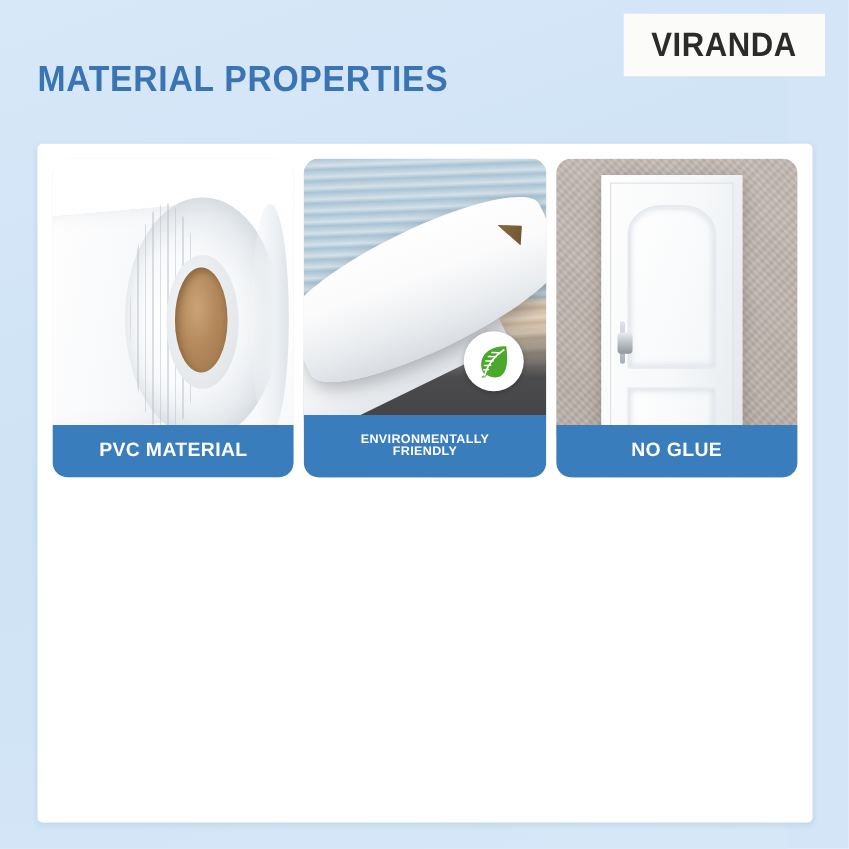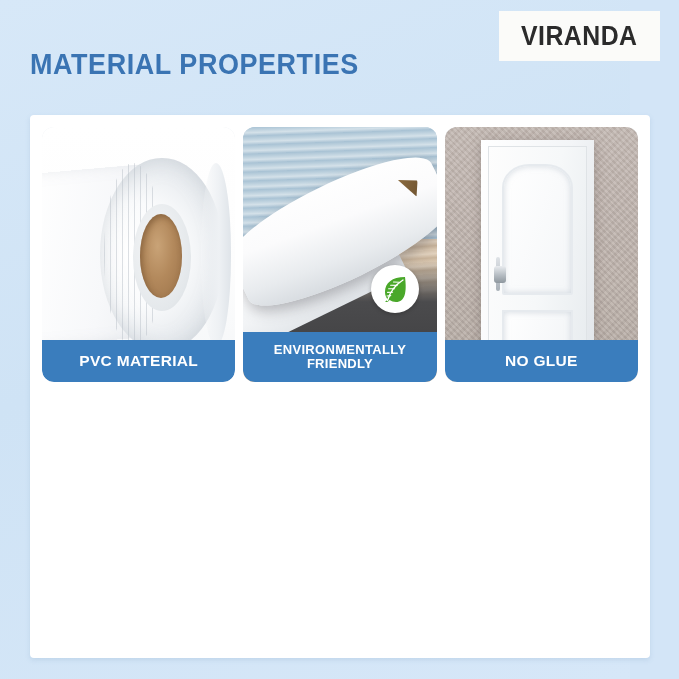--- a/index.html
+++ b/index.html
@@ -108,21 +108,21 @@
     font-weight: 700;
     letter-spacing: 0.3px;
     line-height: 1.05;
     border-radius: 0 0 12px 12px;
     padding: 0 4px;
     box-sizing: border-box;
     white-space: pre-line;
   }
   .tile-label.two-line {
     height: 50px;
-    font-size: 13px;
+    font-size: 10px;
   }
 
   
 
   
   .pvc-bg {
     position: absolute;
     inset: 0;
     background: linear-gradient(180deg,#ffffff 0%,#fdfdfd 55%,#f4f6f8 100%);
   }

